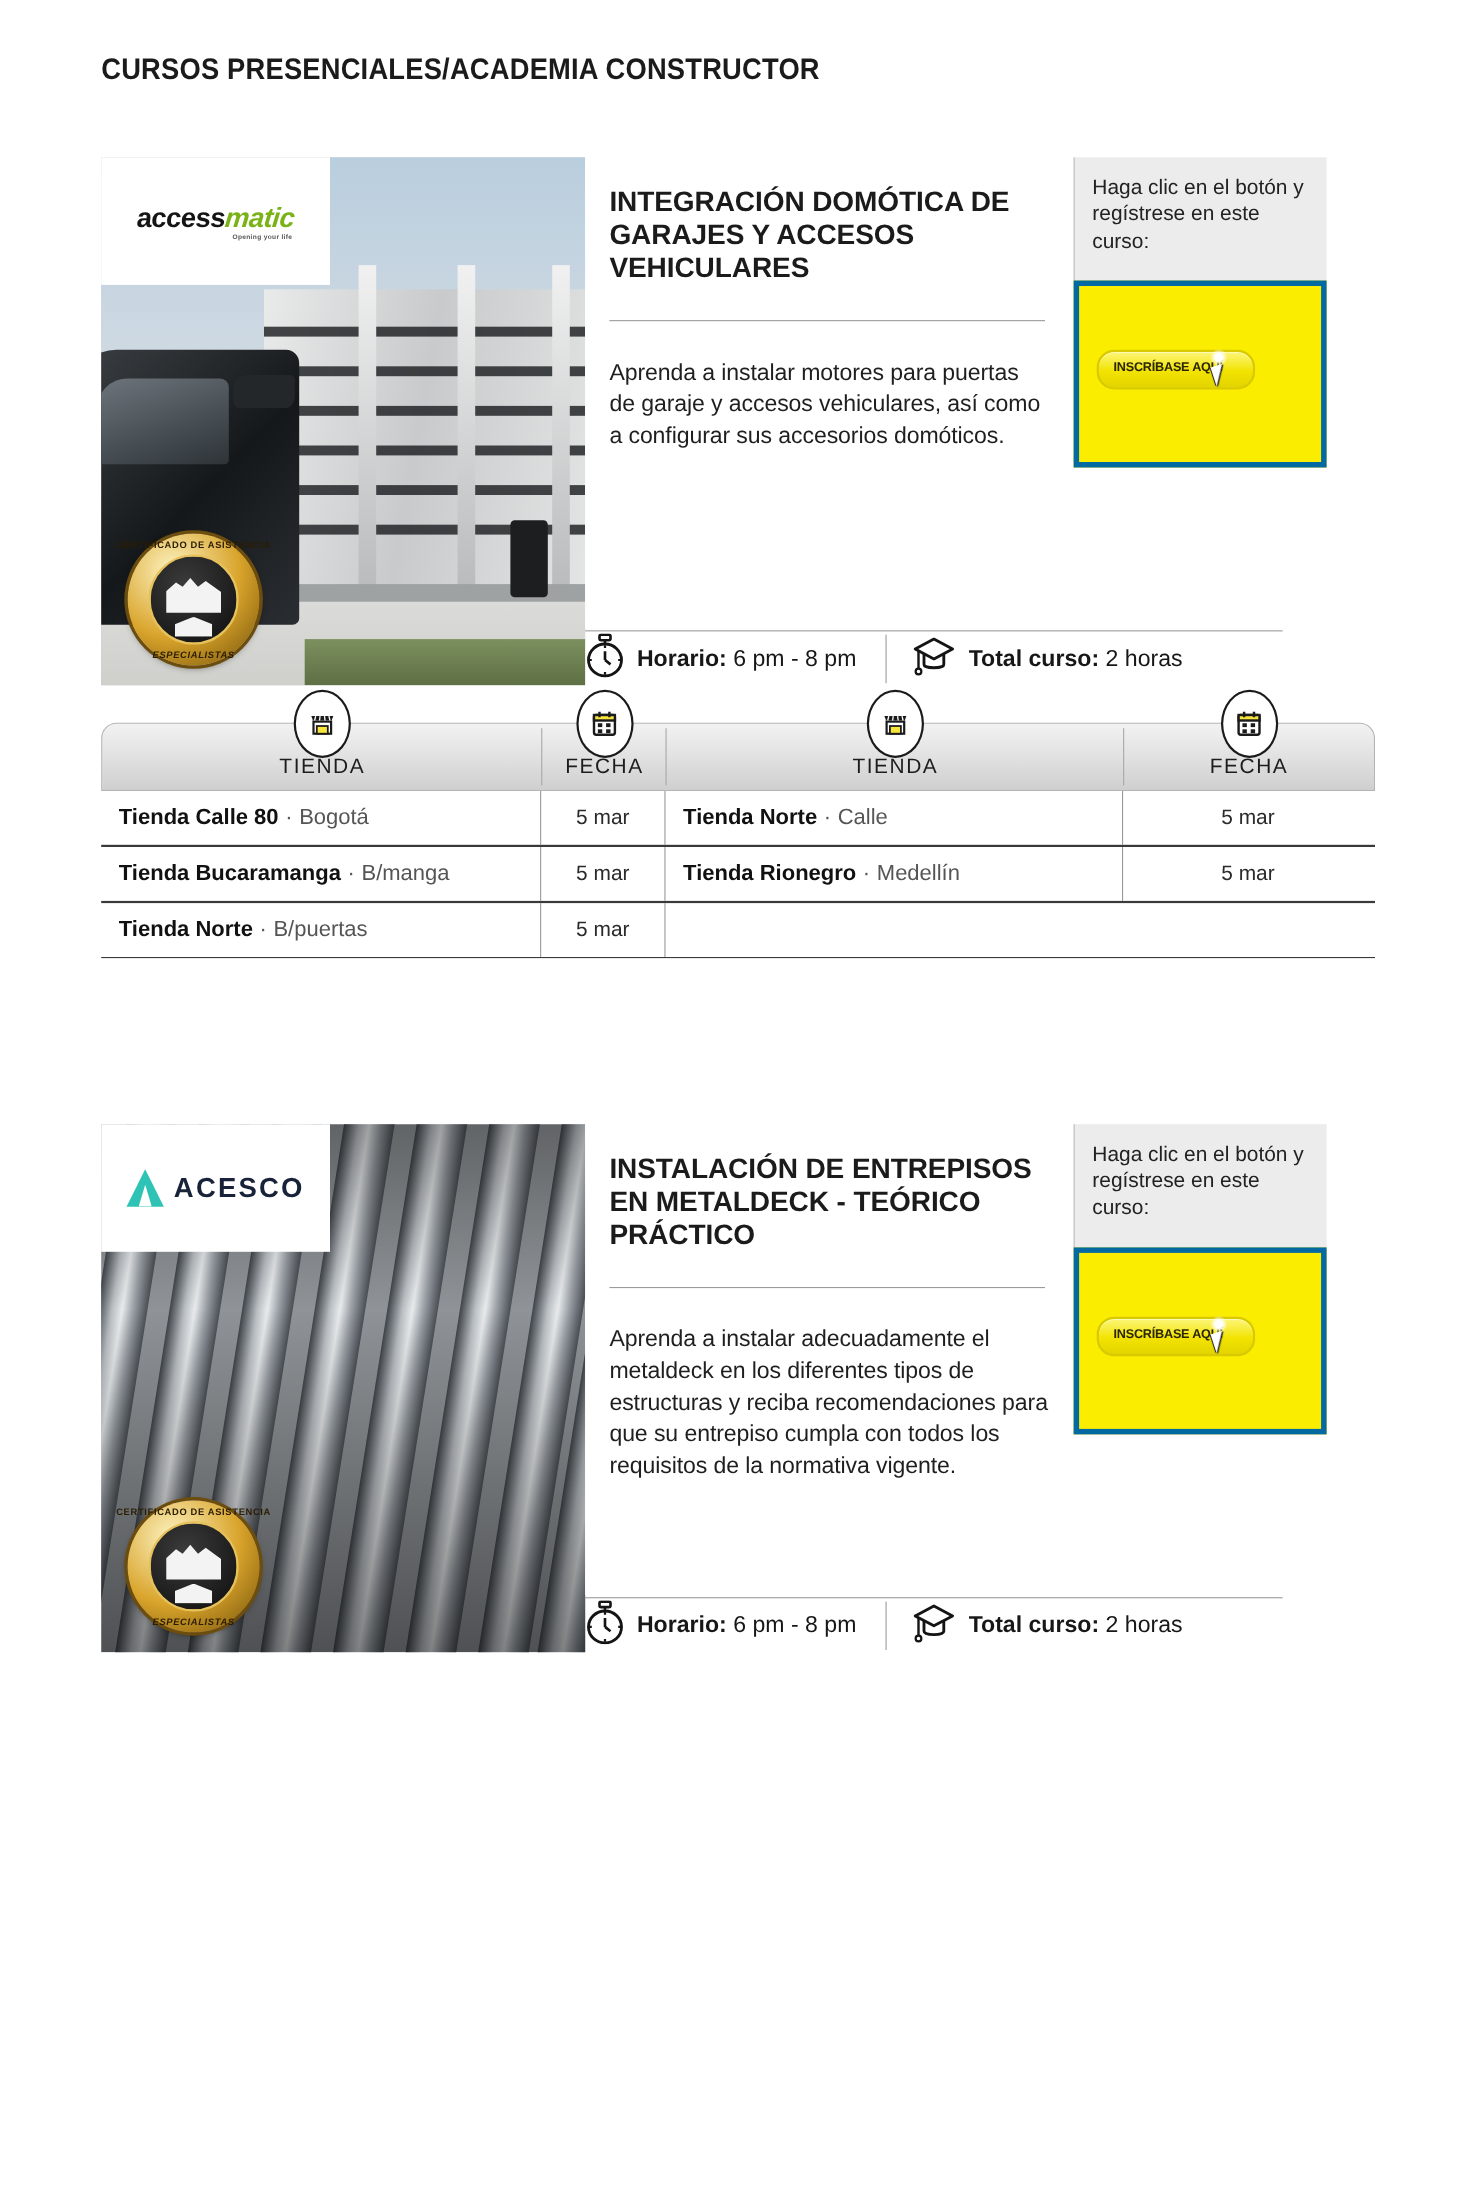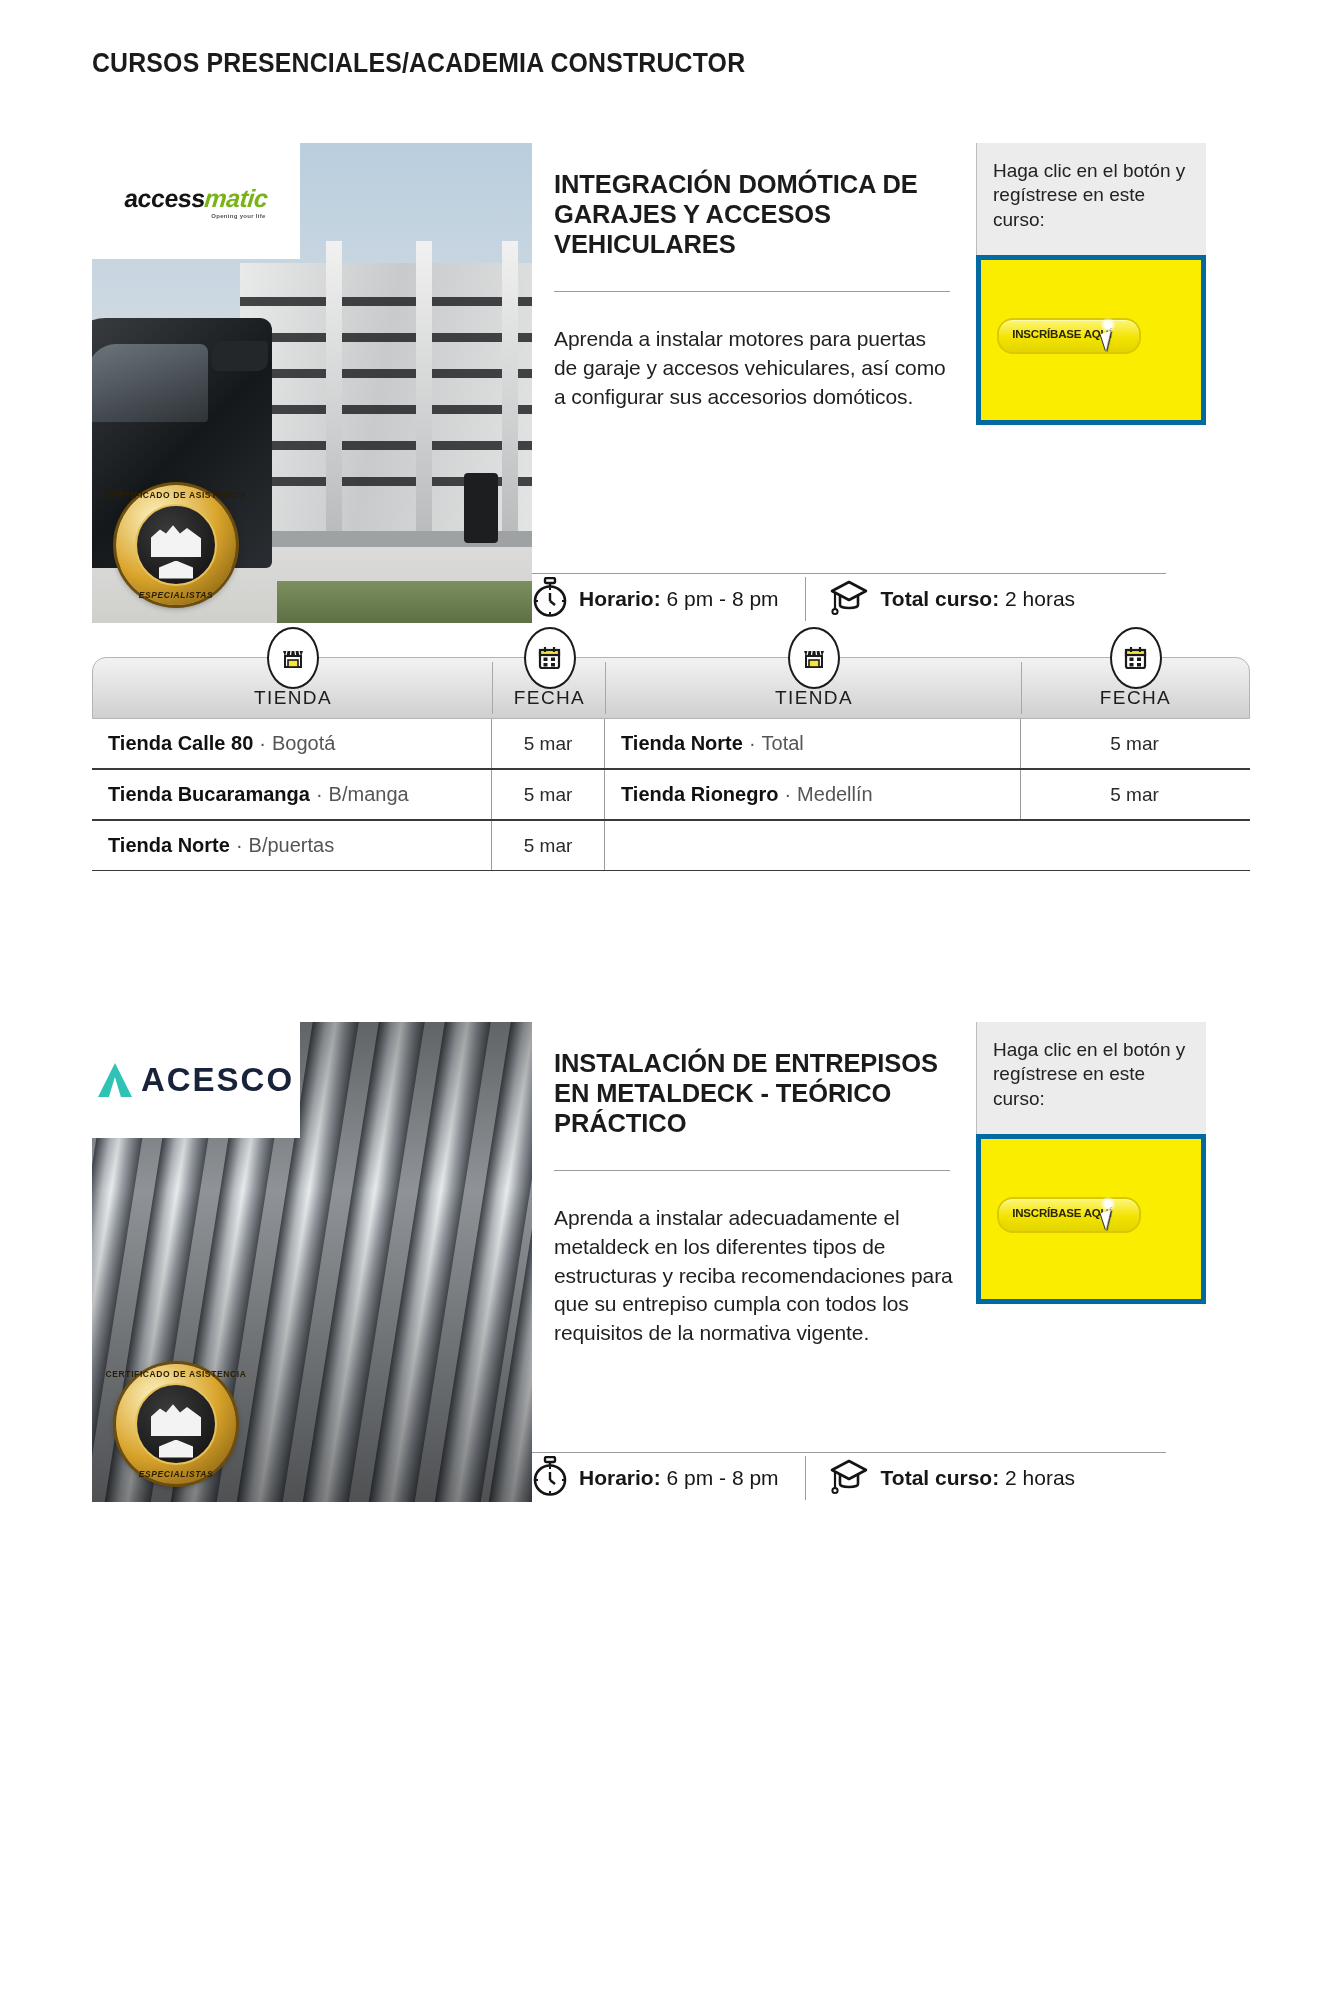--- a/index.html
+++ b/index.html
@@ -62,21 +62,21 @@
     font-family:"Liberation Sans Narrow","Liberation Sans",sans-serif;transform:skewX(-6deg);}
   .logo-accessmatic .a{color:#141414;}
   .logo-accessmatic .b{color:#7ab317;font-style:italic;}
   .logo-tag{display:block;font-size:6px;color:#555;text-align:right;letter-spacing:.3px;transform:skewX(6deg);font-weight:bold;}
   .logo-acesco{display:flex;align-items:center;gap:9px;}
   .logo-acesco .mark{width:34px;height:34px;position:relative;}
   .logo-acesco .mark:before{content:"";position:absolute;left:0;bottom:0;width:0;height:0;
     border-left:17px solid transparent;border-right:17px solid transparent;border-bottom:34px solid #2ec3b5;}
   .logo-acesco .mark:after{content:"";position:absolute;left:11px;bottom:0;width:12px;height:20px;background:#ffffff;
     clip-path:polygon(0 100%,50% 0,100% 100%);}
-  .logo-acesco .word{font-size:33px;font-weight:bold;letter-spacing:2px;color:#18233a;}
+  .logo-acesco .word{font-size:25px;font-weight:bold;letter-spacing:2px;color:#18233a;}
 
   
   .seal{position:absolute;left:24px;bottom:18px;width:120px;height:120px;border-radius:50%;
     background:radial-gradient(circle at 34% 28%,#fdf3c2,#d9a42b 52%,#8a6412 88%);
     box-shadow:0 0 0 3px #6d4d0d,0 2px 7px rgba(0,0,0,.5);z-index:7;}
   .seal .inner{position:absolute;left:19px;top:19px;right:19px;bottom:19px;border-radius:50%;
     background:radial-gradient(circle at 40% 32%,#3b3b3b,#0d0d0d);border:2px solid #e6c15c;}
   .seal .ico{position:absolute;left:50%;top:44%;transform:translate(-50%,-50%);width:50px;height:34px;
     background:#f3f3f3;border-radius:4px 4px 0 0;
     clip-path:polygon(0 100%,0 42%,18% 18%,30% 30%,44% 6%,58% 30%,72% 14%,100% 44%,100% 100%);}
@@ -322,21 +322,21 @@
         <div class="trow">
           <div class="cell store col-store">
               <span class="s-name">Tienda Calle 80</span>
               <span class="s-sep">·</span>
               <span class="s-city">Bogotá</span>
             </div>
           <div class="cell date col-date">5 mar</div>
           <div class="cell store2 col-store2">
               <span class="s-name">Tienda Norte</span>
               <span class="s-sep">·</span>
-              <span class="s-city">Total</span>
+              <span class="s-city">Calle</span>
             </div>
           <div class="cell date last col-date2">5 mar</div>
         </div>
         <div class="trow">
           <div class="cell store col-store">
               <span class="s-name">Tienda Bucaramanga</span>
               <span class="s-sep">·</span>
               <span class="s-city">B/manga</span>
             </div>
           <div class="cell date col-date">5 mar</div>

